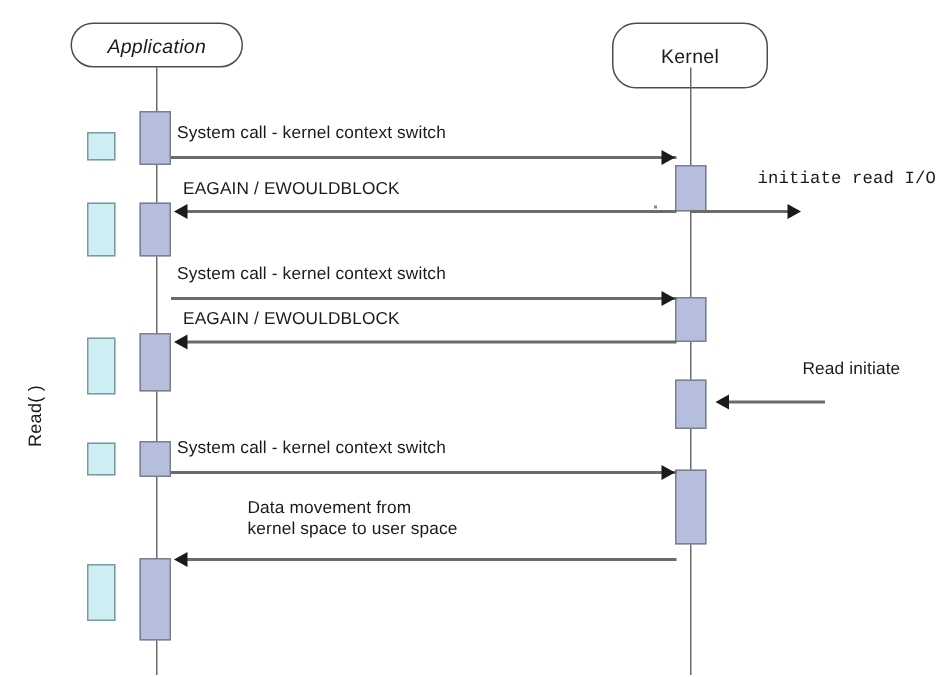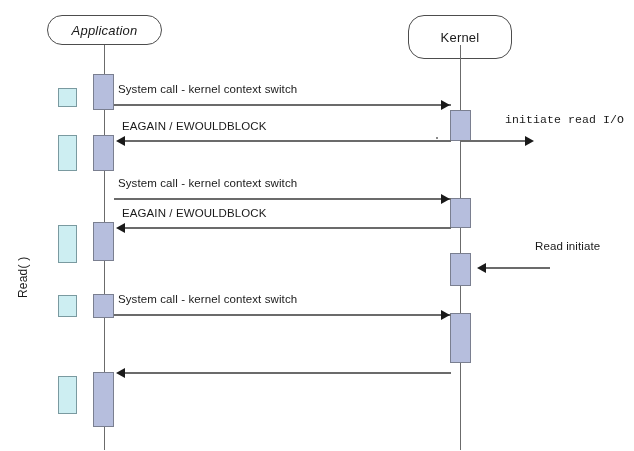--- a/index.html
+++ b/index.html
@@ -162,20 +162,24 @@
   <div class="arrow-head arrow-right" style="left:441px; top:194px;"></div>
 
   <div class="msg-label" style="left:122px; top:206px; width:330px;">EAGAIN / EWOULDBLOCK</div>
   <div class="msg-line" style="left:118px; top:227px; width:333px;"></div>
   <div class="arrow-head arrow-left" style="left:116px; top:223px;"></div>
 
   <div class="msg-label" style="left:118px; top:292px; width:340px;">System call - kernel context switch</div>
   <div class="msg-line" style="left:114px; top:314px; width:337px;"></div>
   <div class="arrow-head arrow-right" style="left:441px; top:310px;"></div>
 
+  <div class="msg-label two-line" style="left:165px; top:332px; width:245px;">
+    <span>Data movement from</span><br>
+    <span>kernel space to user space</span>
+  </div>
   <div class="msg-line" style="left:118px; top:372px; width:333px;"></div>
   <div class="arrow-head arrow-left" style="left:116px; top:368px;"></div>
 
   <div class="side-label" style="left:505px; top:113px;font-family:Liberation Mono, monospace;">initiate read I/O</div>
   <div class="msg-line" style="left:460px; top:140px; width:70px;"></div>
   <div class="arrow-head arrow-right" style="left:525px; top:136px;"></div>
 
   <div class="side-label" style="left:535px; top:240px;">Read initiate</div>
   <div class="msg-line" style="left:486px; top:267px; width:64px;"></div>
   <div class="arrow-head arrow-left" style="left:477px; top:263px;"></div>

